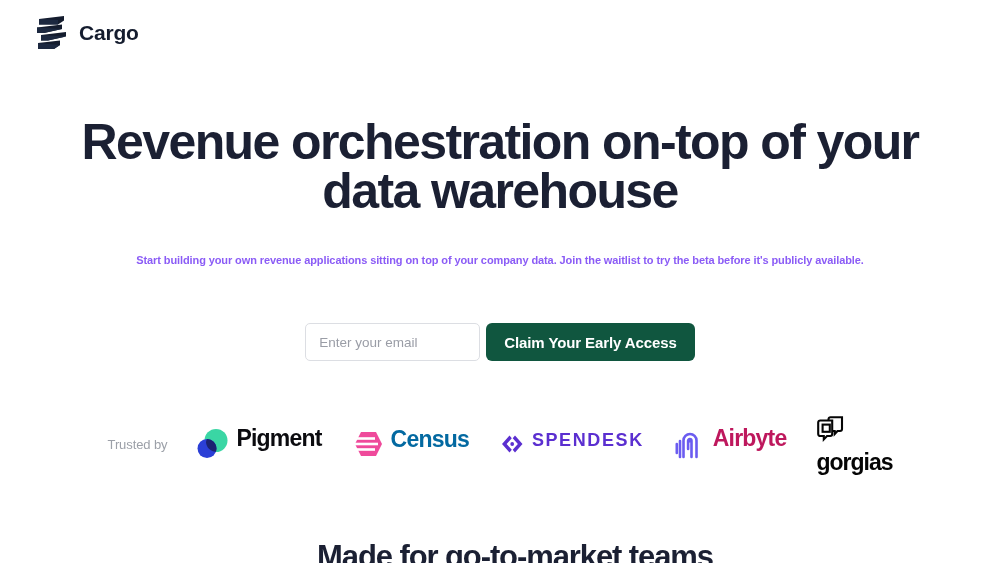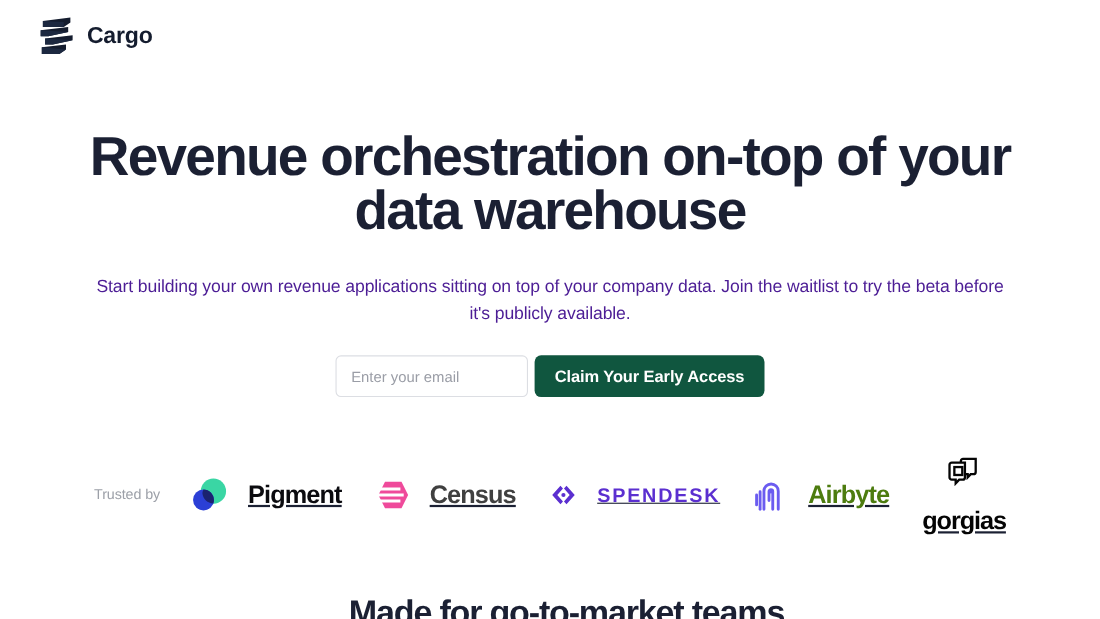--- a/index.html
+++ b/index.html
@@ -74,24 +74,24 @@
     line-height: 49px;
     font-weight: 700;
     letter-spacing: -1.6px;
     color: #1b2033;
   }
 
   .hero-sub {
     margin: 0 auto;
     padding-top: 32px;
     width: 830px;
-    font-size: 16px;
+    font-size: 11px;
     line-height: 25px;
-    font-weight: 400;
-    color: #4c1d95;
+    font-weight: 700;
+    color: #8b5cf6;
     letter-spacing: -0.1px;
   }
 
   
   .signup-form {
     position: absolute;
     top: 323px;
     left: 0;
     width: 1000px;
     display: flex;
@@ -144,46 +144,45 @@
   .trusted-label {
     font-size: 13px;
     color: #9ca0a8;
     letter-spacing: -0.1px;
     margin-right: 28px;
     white-space: nowrap;
   }
 
   .logo-item {
     display: flex;
-    align-items: center;
-    gap: 18px;
+    align-items: flex-start;
+    gap: 7px;
     margin-right: 30px;
     white-space: nowrap;
-    text-decoration: underline;
   }
   .logo-item:last-child { margin-right: 0; flex-direction: column; }
 
   .logo-mark { display: block; flex: none; }
 
   .logo-word {
     font-size: 23px;
     font-weight: 700;
     letter-spacing: -0.8px;
     line-height: 1;
   }
 
   .word-pigment  { color: #0b0b0f; }
-  .word-census   { color: #404040; }
+  .word-census   { color: #0369a1; }
   .word-spendesk {
     color: #5b2fd0;
     font-size: 18px;
     font-weight: 700;
     letter-spacing: 1.6px;
   }
-  .word-airbyte  { color: #4d7c0f; }
+  .word-airbyte  { color: #be185d; }
   .word-gorgias  { color: #050505; letter-spacing: -1px; }
 
   
   .next-section {
     position: absolute;
     top: 540px;
     left: 15px;
     width: 1000px;
     text-align: center;
     overflow: hidden;

